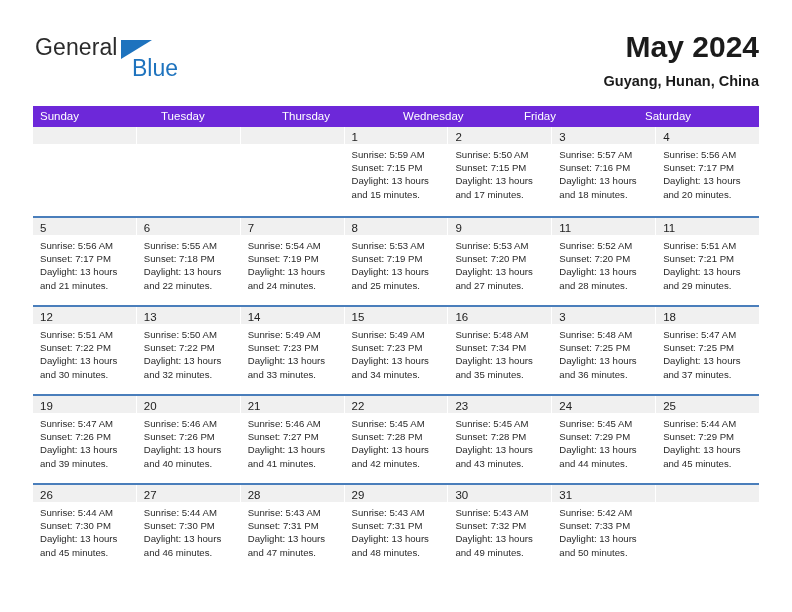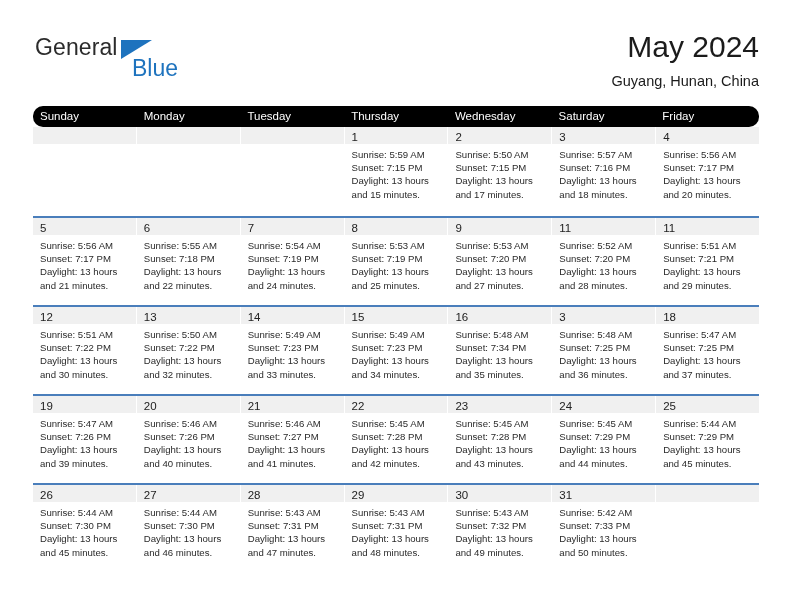--- a/index.html
+++ b/index.html
@@ -71,45 +71,44 @@
   .title-block {
     position: absolute;
     right: 0;
     top: 0;
     text-align: right;
   }
   .cal-title {
     font-size: 30px;
     color: #1b1b1b;
     line-height: 38px;
-    font-weight: 400;
+    font-weight: 700;
     white-space: nowrap;
   }
   .cal-subtitle {
     margin-top: 6px;
     font-size: 14.5px;
     color: #1b1b1b;
     line-height: 18px;
-    font-weight: 400;
+    font-weight: 700;
     white-space: nowrap;
   }
 
   
   .calendar {
     position: absolute;
     left: 33px;
     top: 106px;
     width: 726px;
   }
 
   .dow-row {
     display: flex;
-    background: #000000;
+    background: #6d28d9;
     height: 21px;
-    border-radius: 10px;
   }
   .dow-cell {
     flex: 1 1 0;
     color: #ffffff;
     font-size: 11.5px;
     line-height: 21px;
     padding-left: 7px;
     box-sizing: border-box;
     white-space: nowrap;
     overflow: hidden;
@@ -179,26 +178,25 @@
       <div class="cal-title">May 2024</div>
       <div class="cal-subtitle">Guyang, Hunan, China</div>
     </div>
 
   </div>
 
   <div class="calendar">
 
     <div class="dow-row">
       <div class="dow-cell">Sunday</div>
-      <div class="dow-cell">Monday</div>
       <div class="dow-cell">Tuesday</div>
       <div class="dow-cell">Thursday</div>
       <div class="dow-cell">Wednesday</div>
+      <div class="dow-cell">Friday</div>
       <div class="dow-cell">Saturday</div>
-      <div class="dow-cell">Friday</div>
     </div>
 
     <div class="week-row first">
       <div class="day-cell empty">
         <div class="daynum-band"><span class="daynum"></span></div>
         <div class="day-body">
           <div class="day-line"></div>
           <div class="day-line"></div>
           <div class="day-line"></div>
           <div class="day-line"></div>

